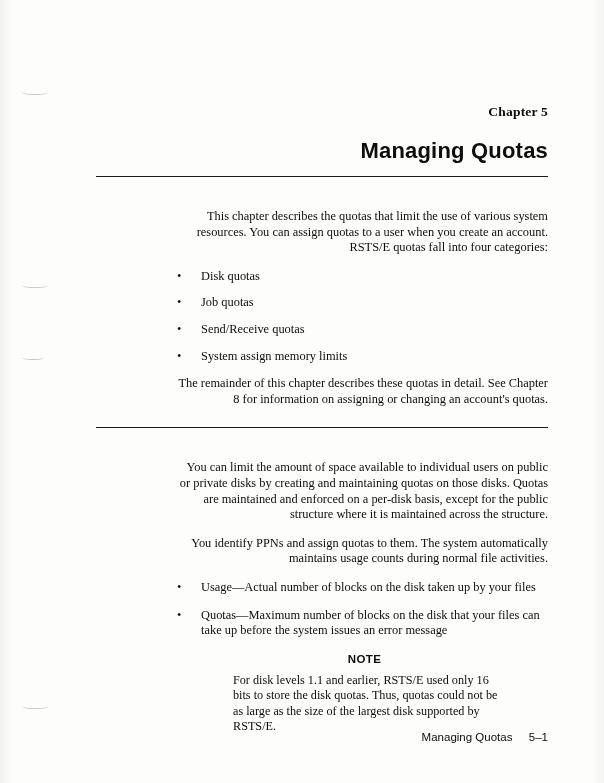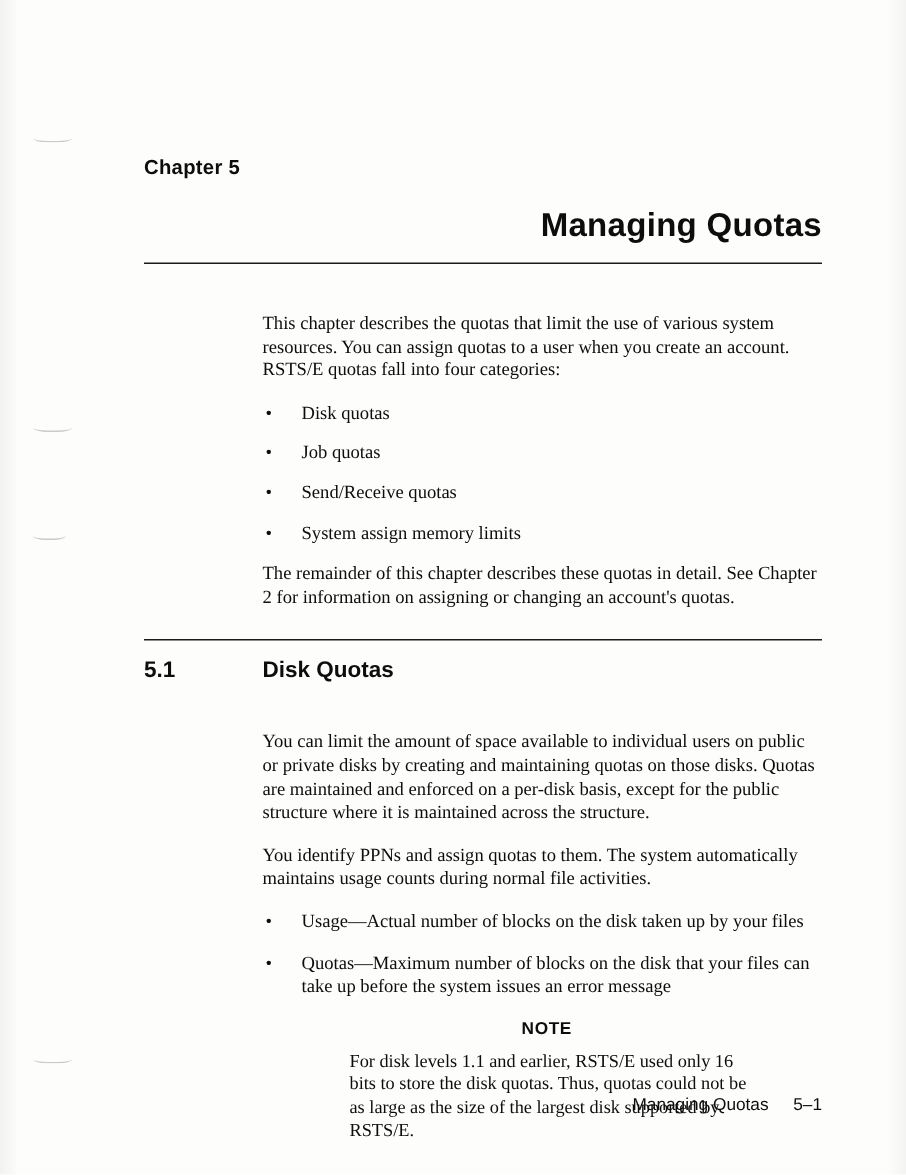--- a/index.html
+++ b/index.html
@@ -47,21 +47,22 @@
   }
 
   .content {
     position: absolute;
     left: 96px;
     right: 56px;
     top: 0;
   }
 
   .chapter-label {
-    font-family: Liberation Sans, sans-serif;
+    text-align: right;
+    font-family: Liberation Serif, serif;
     font-weight: bold;
     font-size: 13.5px;
     letter-spacing: .2px;
     margin-top: 104px;
   }
   .chapter-title {
     text-align: right;
     font-family: "Liberation Sans", sans-serif;
     font-weight: bold;
     font-size: 22px;
@@ -74,21 +75,21 @@
   }
 
   .body-col {
     margin-left: 79px;
     margin-top: 32px;
   }
   p.para {
     font-size: 12.4px;
     line-height: 15.6px;
     margin: 0 0 13px 0;
-    text-align: left;
+    text-align: right;
   }
   ul.bullets {
     list-style: none;
     margin: 0 0 12px 0;
     padding: 0;
   }
   ul.bullets li {
     font-size: 12.4px;
     line-height: 15.6px;
     margin: 0 0 11px 0;
@@ -184,28 +185,24 @@
         <li>
           <span class="bullet-dot">•</span>
           <span>Send/Receive quotas</span>
         </li>
         <li>
           <span class="bullet-dot">•</span>
           <span>System assign memory limits</span>
         </li>
       </ul>
 
-      <p class="para">The remainder of this chapter describes these quotas in detail. See Chapter 2 for information on assigning or changing an account's quotas.</p>
+      <p class="para">The remainder of this chapter describes these quotas in detail. See Chapter 8 for information on assigning or changing an account's quotas.</p>
     </div>
 
     <div class="section-rule"></div>
-    <div class="section-head">
-      <span class="num">5.1</span>
-      <span>Disk Quotas</span>
-    </div>
 
     <div class="body-col">
       <p class="para">You can limit the amount of space available to individual users on public or private disks by creating and maintaining quotas on those disks. Quotas are maintained and enforced on a per-disk basis, except for the public structure where it is maintained across the structure.</p>
       <p class="para">You identify PPNs and assign quotas to them. The system automatically maintains usage counts during normal file activities.</p>
 
       <ul class="bullets wide">
         <li>
           <span class="bullet-dot">•</span>
           <span>Usage—Actual number of blocks on the disk taken up by your files</span>
         </li>

